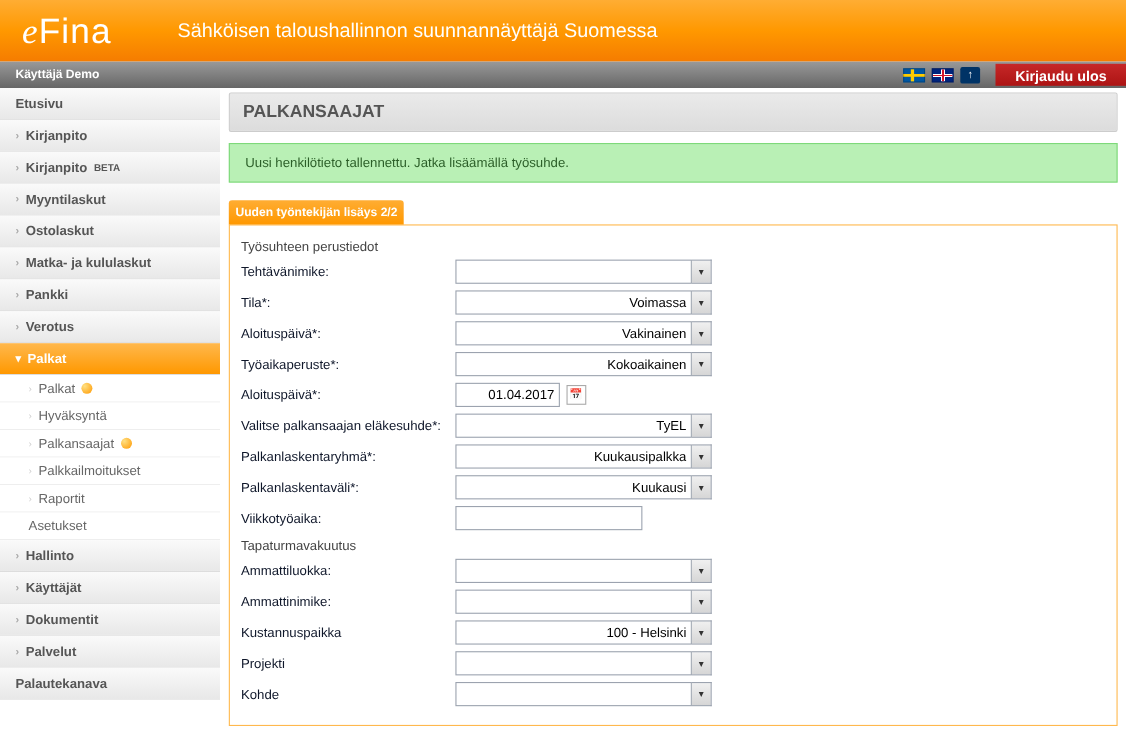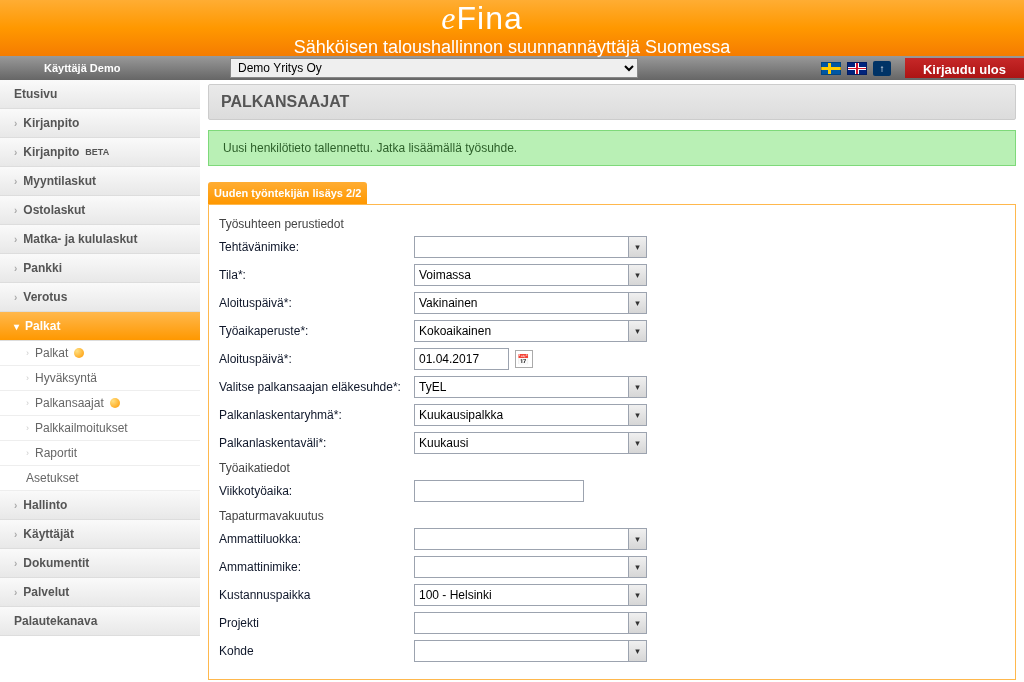--- a/index.html
+++ b/index.html
@@ -5,34 +5,32 @@
 * { box-sizing: border-box; margin: 0; padding: 0; }
 body { font-family: Arial, sans-serif; font-size: 12px; width: 1024px; background: #fff; color: #333; }
 
 .header {
   background: linear-gradient(to bottom, #ffad33 0%, #ff9800 50%, #f57c00 100%);
   height: 56px;
   display: flex;
   align-items: center;
   padding: 0 20px;
   color: #fff;
-  flex-direction: column;
 }
 .logo { font-size: 32px; font-weight: 300; letter-spacing: 1px; margin-right: 60px; }
 .logo .e { font-style: italic; font-family: Georgia, serif; }
 .tagline { font-size: 18px; font-weight: 300; }
 
 .topbar {
   background: linear-gradient(to bottom, #999 0%, #666 100%);
   height: 24px;
   display: flex;
   align-items: center;
   color: #fff;
   font-size: 11px;
-  padding-left: 30px;
 }
 .topbar-user { padding-left: 14px; font-weight: bold; width: 200px; }
 .topbar-company { width: 408px; }
 .topbar-company select {
   width: 100%;
   font-size: 12px;
   padding: 1px 3px;
   border: 1px solid #888;
 }
 .topbar-spacer { flex: 1; }
@@ -121,21 +119,21 @@
   font-weight: bold;
 }
 .form-box {
   border: 1px solid #ffb84d;
   background: #fff;
   padding: 8px 10px 14px 10px;
 }
 .section-head { font-weight: normal; color: #444; font-size: 12px; margin: 4px 0 2px 0;}
 .form-row { display: flex; align-items: center; padding: 3px 0; }
 .form-label { width: 195px; color: #0f172a; font-size: 12px; }
-.form-control { width: 215px; font-size: 12px; padding: 2px 4px; border: 1px solid #9ca3af; height: 22px; background:#fff;}
+.form-control { width: 215px; font-size: 12px; padding: 2px 4px; border: 1px solid #9ca3af; height: 22px; background:#fff;text-align:right;}
 .dropdown-btn {
   width: 18px; height: 22px; background: linear-gradient(#f0f0f0,#d6d6d6);
   border: 1px solid #9ca3af; border-left:none; display:flex; align-items:center; justify-content:center;
   font-size:9px; color:#333; cursor:pointer;
 }
 .date-input { width: 95px; }
 .cal-icon {
   width:18px; height:18px; margin-left:6px; display:inline-flex; align-items:center; justify-content:center;
   border:1px solid #aaa; background:#fff; cursor:pointer; font-size:10px;
 }
@@ -145,25 +143,20 @@
 
 <div class="header">
   <div class="logo">
     <span class="e">e</span><span>Fina</span>
   </div>
   <div class="tagline">Sähköisen taloushallinnon suunnannäyttäjä Suomessa</div>
 </div>
 
 <div class="topbar">
   <div class="topbar-user">Käyttäjä Demo</div>
-  <div class="topbar-company">
-    <select>
-      <option>Demo Yritys Oy</option>
-    </select>
-  </div>
   <div class="topbar-spacer"></div>
   <div class="topbar-flags">
     <span class="flag flag-se"></span>
     <span class="flag flag-gb"></span>
     <span class="upload-icon">↑</span>
   </div>
   <div class="logout-btn">Kirjaudu ulos</div>
 </div>
 
 <div class="layout">
@@ -296,21 +289,20 @@
         <div class="form-label">Palkanlaskentaryhmä*:</div>
         <input class="form-control" value="Kuukausipalkka" style="">
         <span class="dropdown-btn">▾</span>
       </div>
       <div class="form-row">
         <div class="form-label">Palkanlaskentaväli*:</div>
         <input class="form-control" value="Kuukausi" style="">
         <span class="dropdown-btn">▾</span>
       </div>
 
-      <div class="section-head">Työaikatiedot</div>
       <div class="form-row">
         <div class="form-label">Viikkotyöaika:</div>
         <input class="form-control" style="width: 170px;" value="">
       </div>
 
       <div class="section-head">Tapaturmavakuutus</div>
       <div class="form-row">
         <div class="form-label">Ammattiluokka:</div>
         <input class="form-control" value="" style="">
         <span class="dropdown-btn">▾</span>

